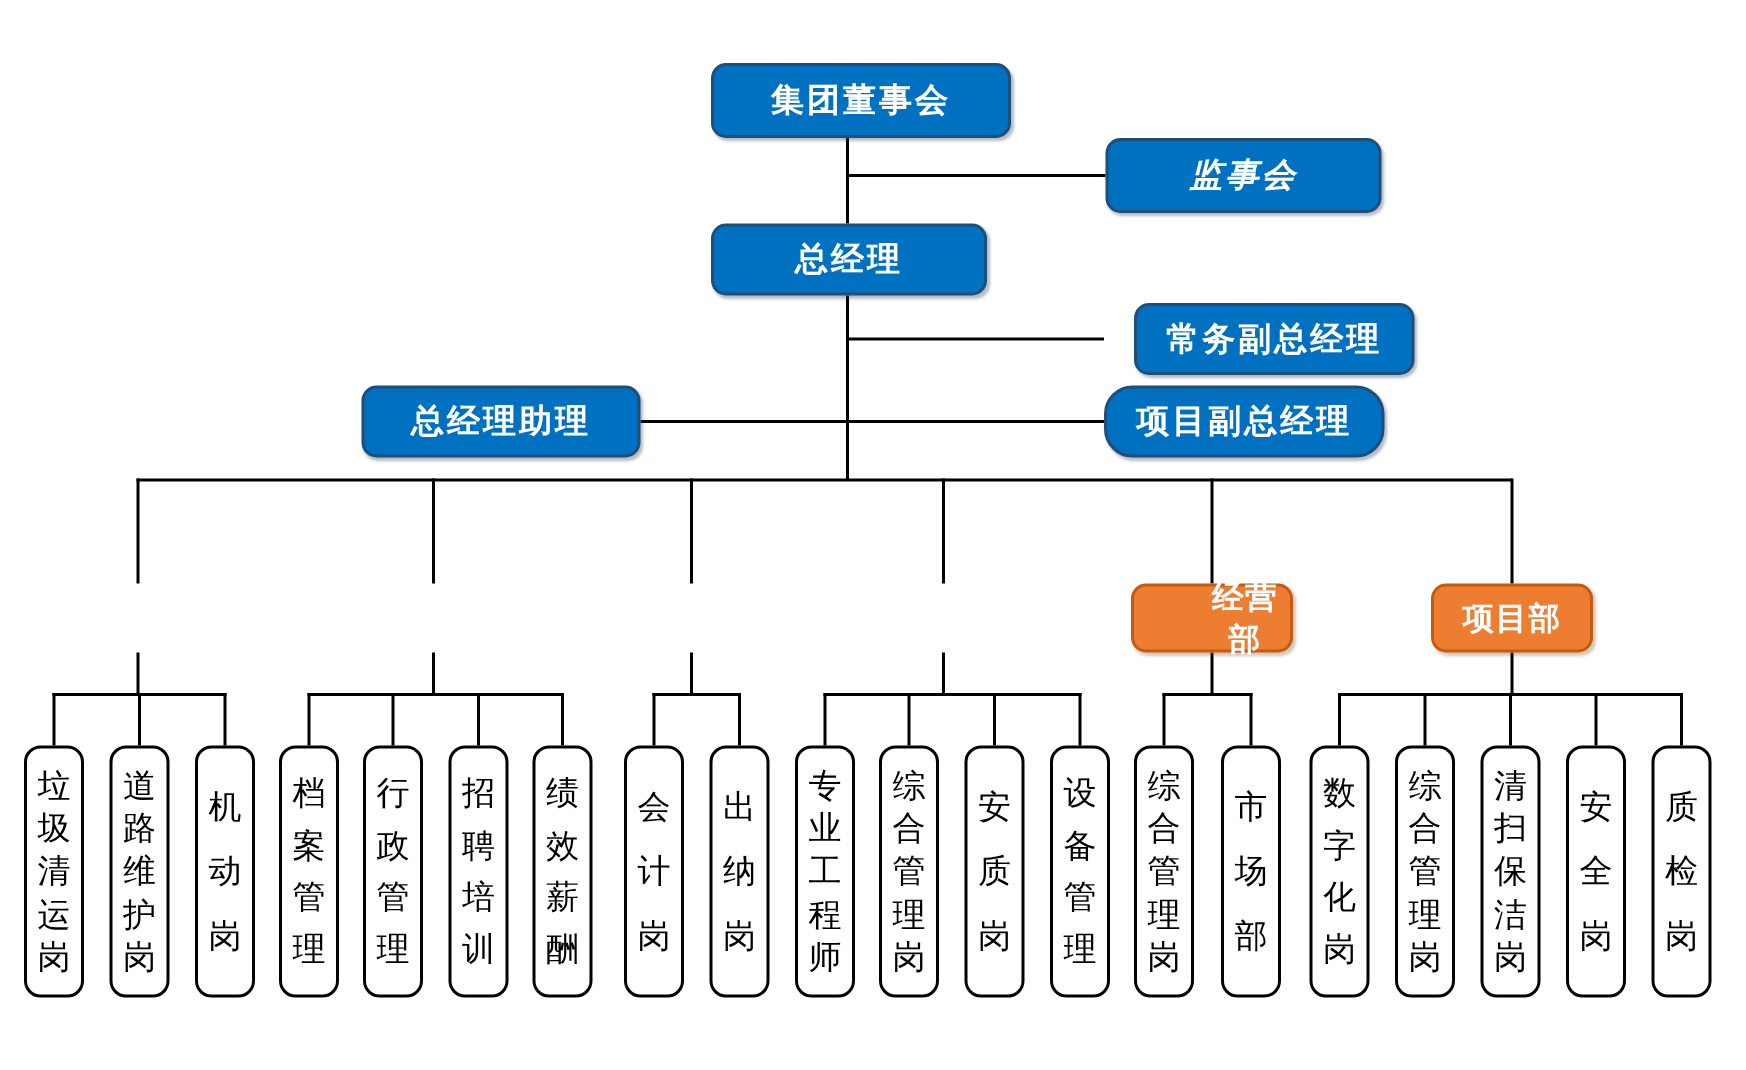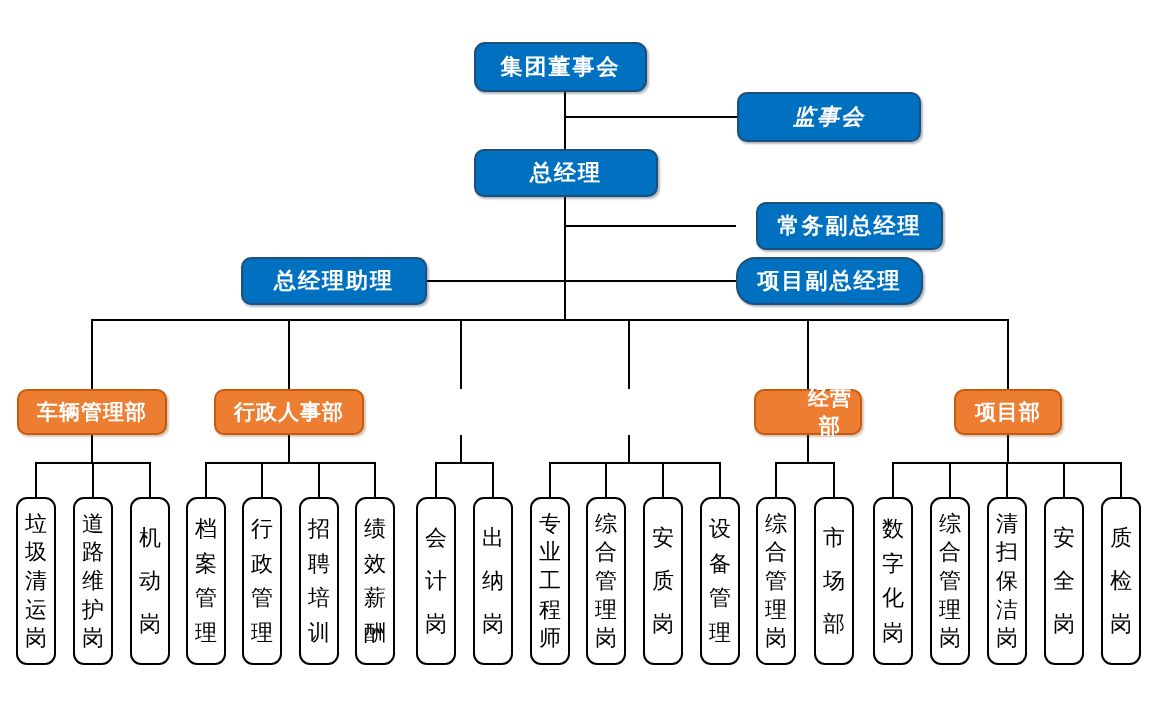--- a/index.html
+++ b/index.html
@@ -83,29 +83,27 @@
   <div class="vline" style="left:662px;top:462px;height:35px;"></div>
   <div class="vline" style="left:719px;top:462px;height:35px;"></div>
   <div class="vline" style="left:775px;top:462px;height:35px;"></div>
   <div class="vline" style="left:833px;top:462px;height:35px;"></div>
   <div class="vline" style="left:892px;top:462px;height:35px;"></div>
   <div class="vline" style="left:949px;top:462px;height:35px;"></div>
   <div class="vline" style="left:1006px;top:462px;height:35px;"></div>
   <div class="vline" style="left:1063px;top:462px;height:35px;"></div>
   <div class="vline" style="left:1120px;top:462px;height:35px;"></div>
 
-  <div class="node node-blue" style="left:474px;top:42px;width:173px;height:50px;border-radius:11px;">集团董事会</div>
+  <div class="node node-blue" style="left:474px;top:42px;width:200px;height:50px;">集团董事会</div>
   <div class="node node-blue" style="left:737px;top:92px;width:184px;height:50px;font-style:italic;">监事会</div>
   <div class="node node-blue" style="left:474px;top:149px;width:184px;height:48px;">总经理</div>
   <div class="node node-blue" style="left:736px;top:202px;width:187px;height:48px;margin-left:20px;">常务副总经理</div>
   <div class="node node-blue" style="left:241px;top:257px;width:186px;height:48px;">总经理助理</div>
   <div class="node node-blue" style="left:736px;top:257px;width:187px;height:48px;border-radius:19px;">项目副总经理</div>
 
-  <div class="node node-orange" style="left:17px;top:389px;width:150px;height:46px;">车辆管理部</div>
-  <div class="node node-orange" style="left:214px;top:389px;width:150px;height:46px;">行政人事部</div>
   <div class="node node-orange" style="left:754px;top:389px;width:108px;height:46px;padding-left:44px;">经营部</div>
   <div class="node node-orange" style="left:954px;top:389px;width:108px;height:46px;">项目部</div>
 
   <div class="node node-pos" style="left:16px;top:497px;width:40px;height:168px;">
       <span>垃</span>
       <span>圾</span>
       <span>清</span>
       <span>运</span>
       <span>岗</span>
     </div>

